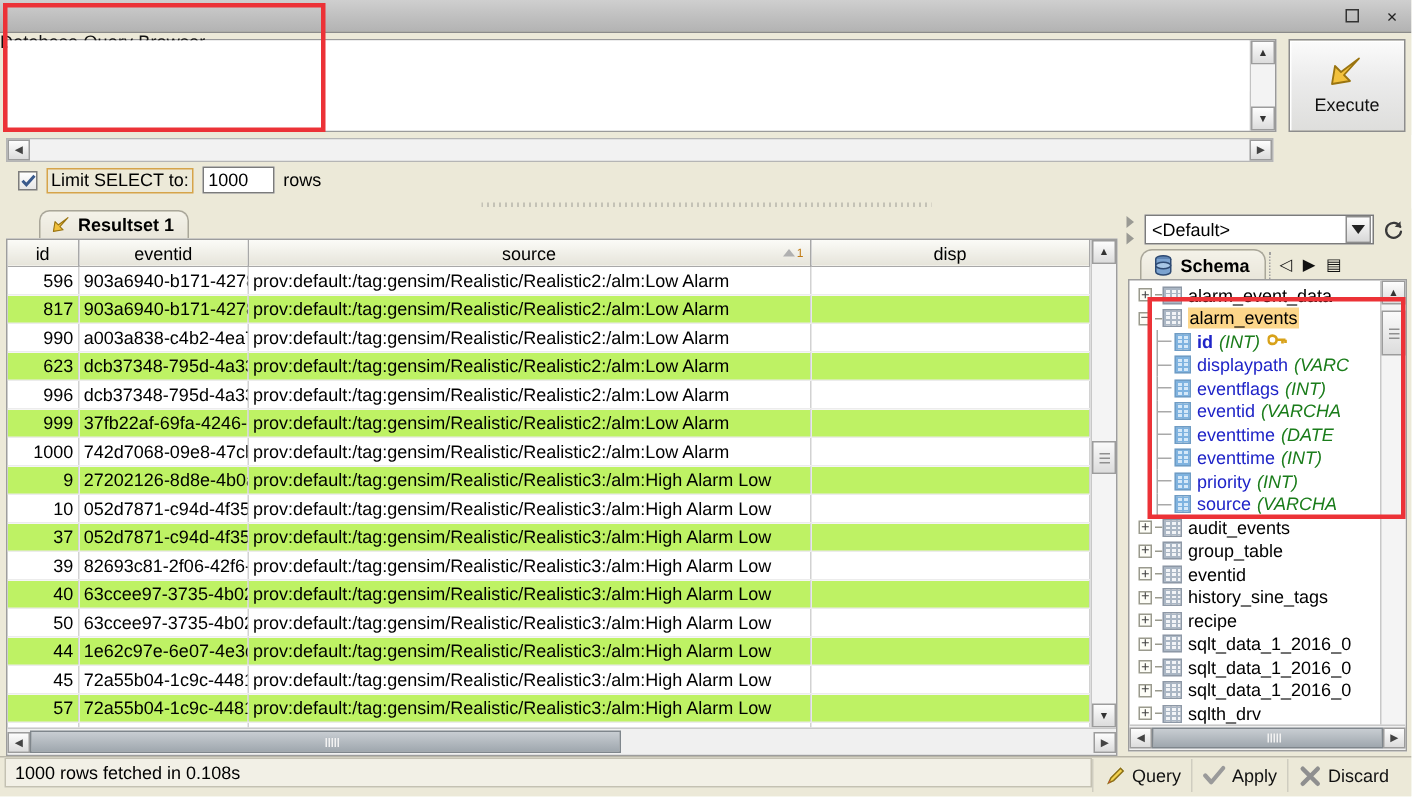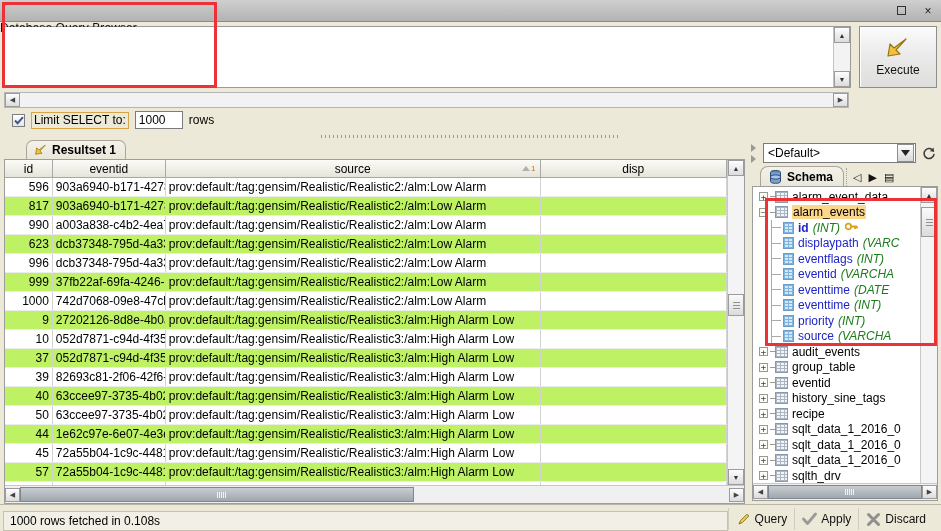--- a/index.html
+++ b/index.html
@@ -500,21 +500,21 @@
     background: linear-gradient(to bottom,#c8cdd2,#9fa7ae);
     border: 1px solid #7f868c; box-sizing: border-box;
     display: flex; align-items: center; justify-content: center;
   }
 
   
   .statusbar {
     height: 26px;
     border-top: 1px solid #b9b6a8;
     background: #ece9d8;
-    display: flex; align-items: flex-end;
+    display: flex; align-items: flex-start;
     flex: none;
   }
   .status-text-box {
     flex: 1;
     height: 20px;
     margin: 0 0 0 3px;
     border: 1px solid #c4c1b2;
     background: #f2f0e6;
     display: flex; align-items: center;
     padding-left: 6px;

